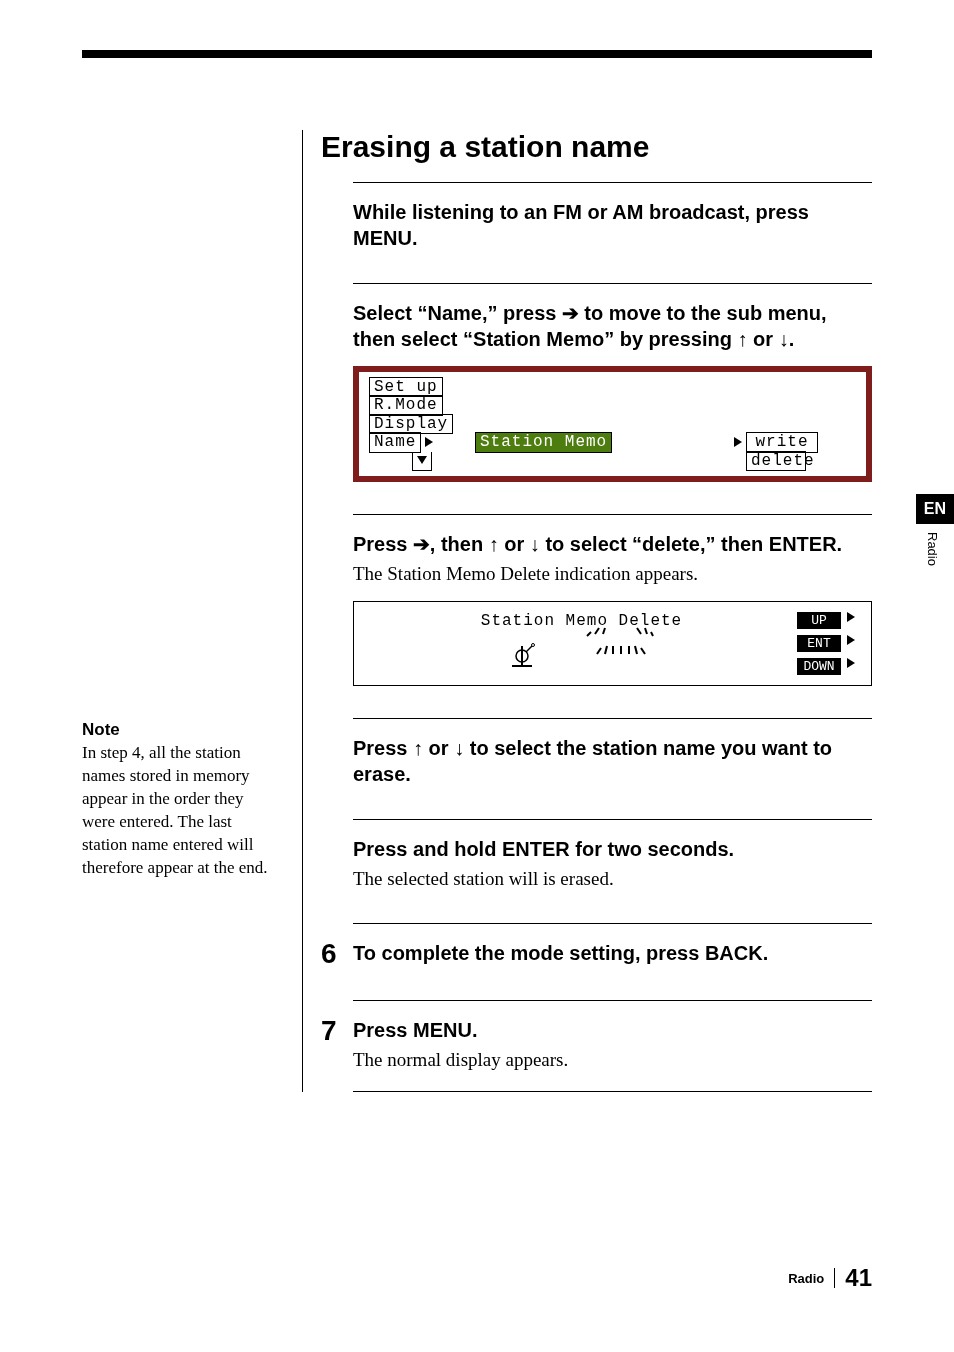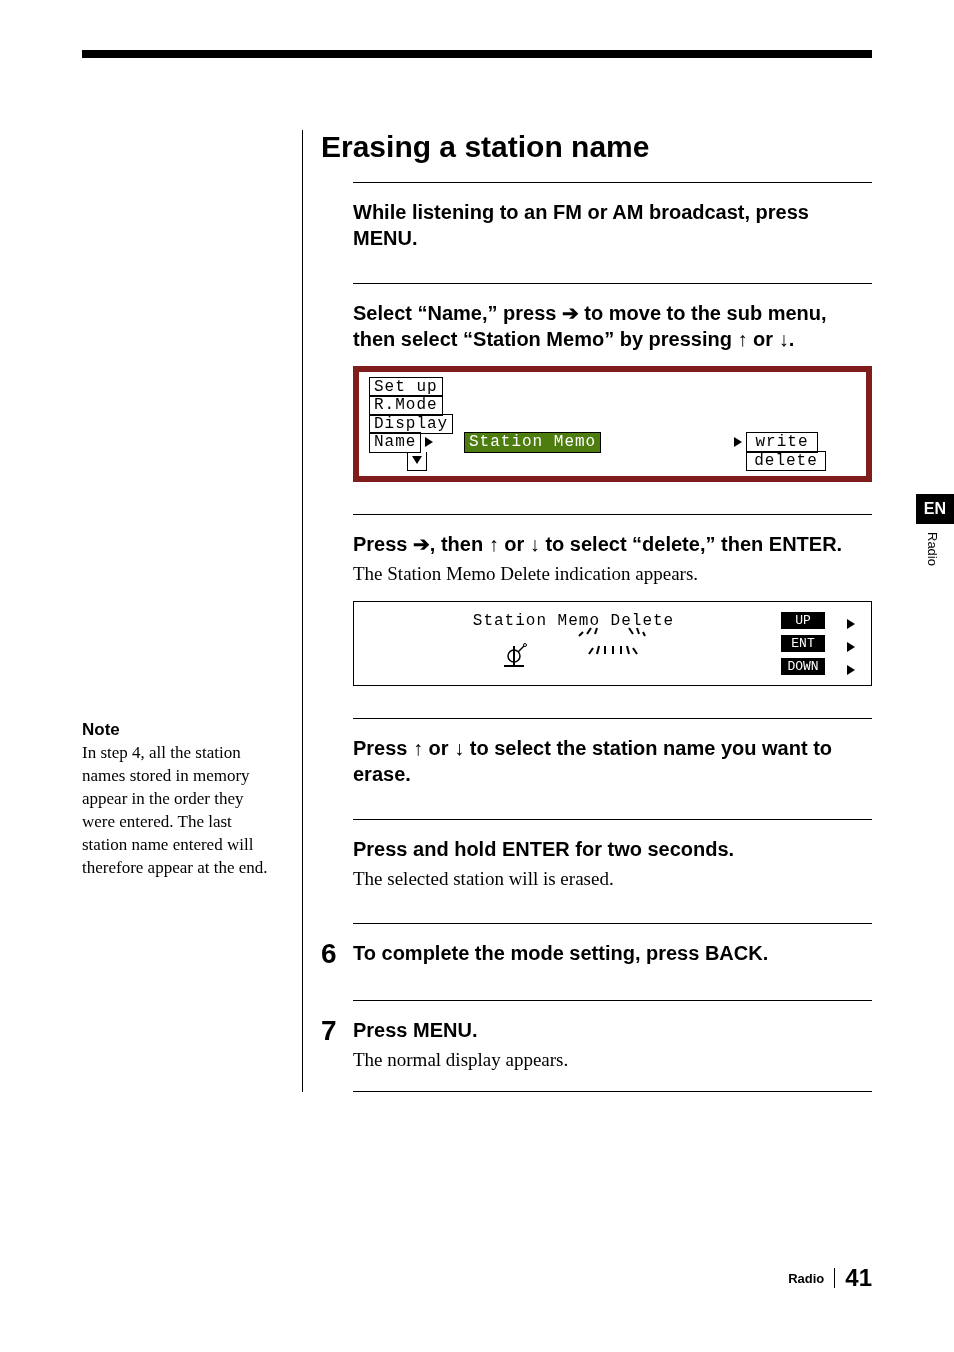--- a/index.html
+++ b/index.html
@@ -16,33 +16,33 @@
   .step { border-top: 1px solid #000; padding: 16px 0 18px 0; margin-left: 32px; margin-top: 14px; }
   .step:last-child { border-bottom: 1px solid #000; }
   .stepnum-row { display: flex; }
   .stepnum { font-family: Arial, Helvetica, sans-serif; font-weight: bold; font-size: 28px; line-height: 1; width: 32px; margin-left: -32px; }
   .stepbody { flex: 1; }
   .sh { font-family: Arial, Helvetica, sans-serif; font-weight: bold; font-size: 20px; line-height: 1.3; }
   .bd { font-size: 19px; line-height: 1.35; margin-top: 4px; }
   .lcd { border: 6px solid #7f1d1d; margin-top: 14px; padding: 6px 10px 6px 10px; font-family: 'Courier New', monospace; font-size: 16px; line-height: 1.15; letter-spacing: 1px; position: relative; }
   .lcd .linebox { border: 1px solid #000; display: inline-block; padding: 0 4px; margin: -1px 0; }
   .lcd .lrow { display:flex; align-items:center; }
-  .lcd .col1 { width:95px; }
+  .lcd .col1 { width:106px; }
   .lcd .col2 { flex:1; }
   .lcd .col3 { width:110px; text-align:left; }
   .triangle { display:inline-block; width:0; height:0; border-top:5px solid transparent; border-bottom:5px solid transparent; border-left:8px solid #000; vertical-align:middle; margin:0 4px; }
   .triangle-dn { display:inline-block; width:0; height:0; border-left:5px solid transparent; border-right:5px solid transparent; border-top:8px solid #000; vertical-align:middle; }
   .lcd2 { border:1px solid #000; margin-top:14px; padding:10px 12px 10px 12px; font-family:'Courier New', monospace; font-size:16px; display:flex; align-items:center; }
   .lcd2-left { flex:1;text-align:center; }
   .lcd2-title { letter-spacing:1px; }
   .antenna { display:inline-block; margin-top:10px; }
   .wave { display:inline-block; margin-left:30px; transform: translateY(-6px); }
   .btnstack { display:flex; flex-direction:column; gap:6px; }
   .pill { border:1px solid #000; background:#000; color:#fff; font-family:'Courier New', monospace; font-size:13px; padding:0 4px; width:44px; text-align:center; }
-  .pillrow { display:flex; align-items:flex-end; gap:18px; }
+  .pillrow { display:flex; align-items:flex-start; gap:2px; }
   .sideflag { position:absolute; right:0; top:494px; }
   .enbox { background:#000; color:#fff; font-family:Arial,Helvetica,sans-serif; font-weight:bold; font-size:16px; padding:6px 8px; text-align:center; }
   .radiotag { writing-mode: vertical-rl; font-family:Arial,Helvetica,sans-serif; font-size:13px; margin-top:8px; margin-left:9px; }
   .footer { position:absolute; right:82px; bottom:60px; font-family:Arial,Helvetica,sans-serif; font-size:13px; display:flex; align-items:center; gap:10px; }
   .footer .pg { font-size:24px; font-weight:bold; }
   .footer .sep { width:1px; height:20px; background:#000; }
   .arrow-glyph { font-family: Arial, sans-serif; }
 </style>
 </head>
 <body>
@@ -89,21 +89,21 @@
               <div class="lrow">
                 <span class="col1"><span class="linebox">Name</span><span class="triangle"></span></span>
                 <span class="col2"><span class="linebox" style="background:#4d7c0f;color:#fff;">Station Memo</span></span>
                 <span class="triangle"></span>
                 <span class="col3"><span class="linebox" style="width:72px;text-align:center;">write</span></span>
               </div>
               <div class="lrow">
                 <span class="col1" style="text-align:center;"><span class="linebox" style="border-top:none;"><span class="triangle-dn"></span></span></span>
                 <span class="col2"></span>
                 <span style="width:20px;"></span>
-                <span class="col3"><span class="linebox" style="width:80px;text-align:center;">delete</span></span>
+                <span class="col3"><span class="linebox" style="width:60px;text-align:center;">delete</span></span>
               </div>
             </div>
           </div>
         </div>
       </div>
 
       <div class="step">
         <div class="stepnum-row">
           <div class="stepbody">
             <div class="sh">

